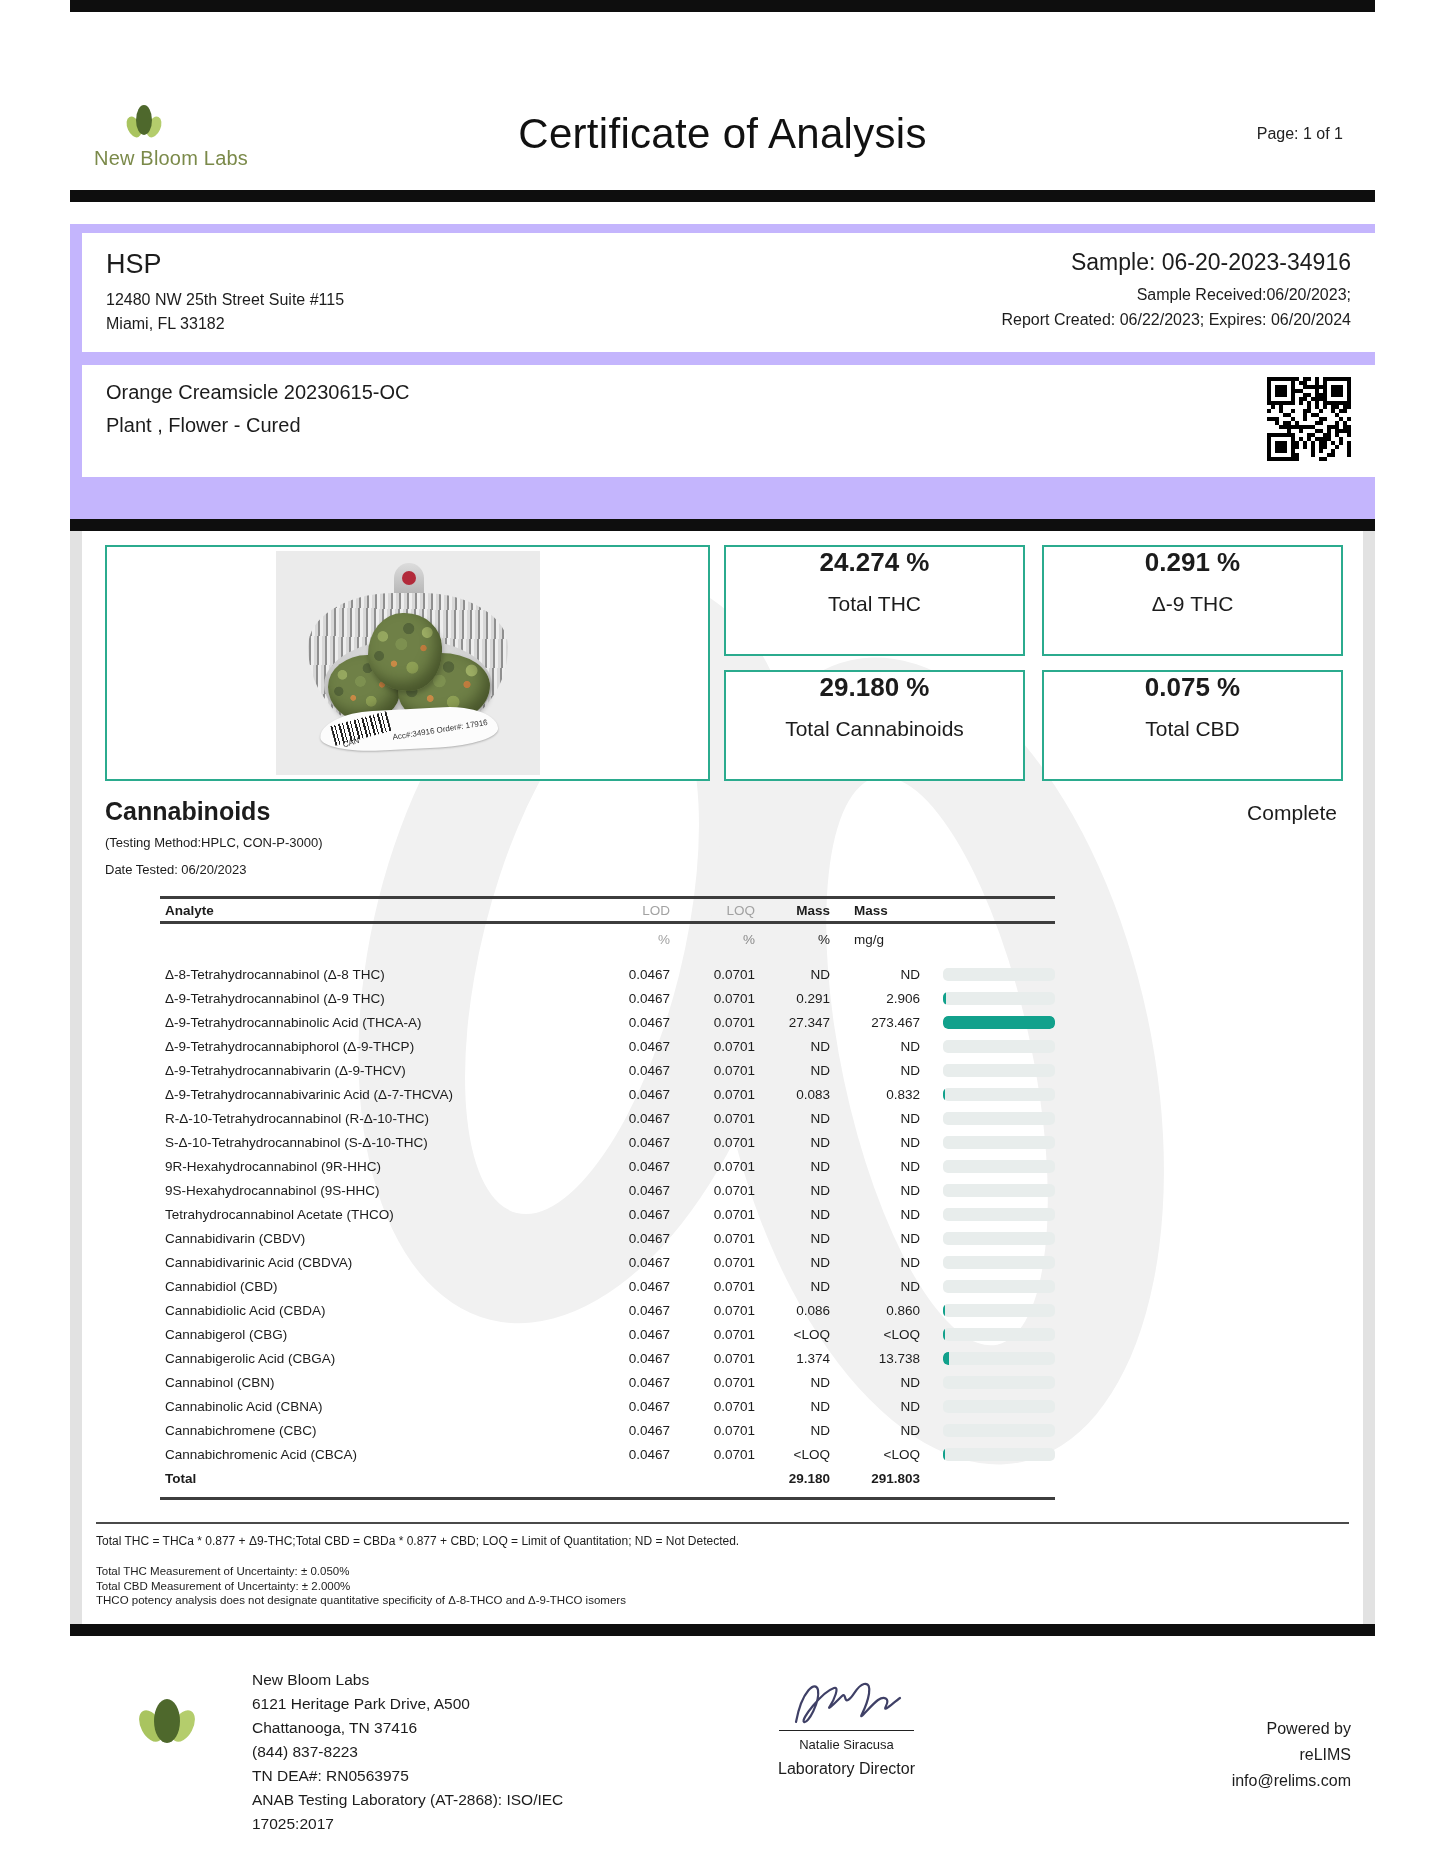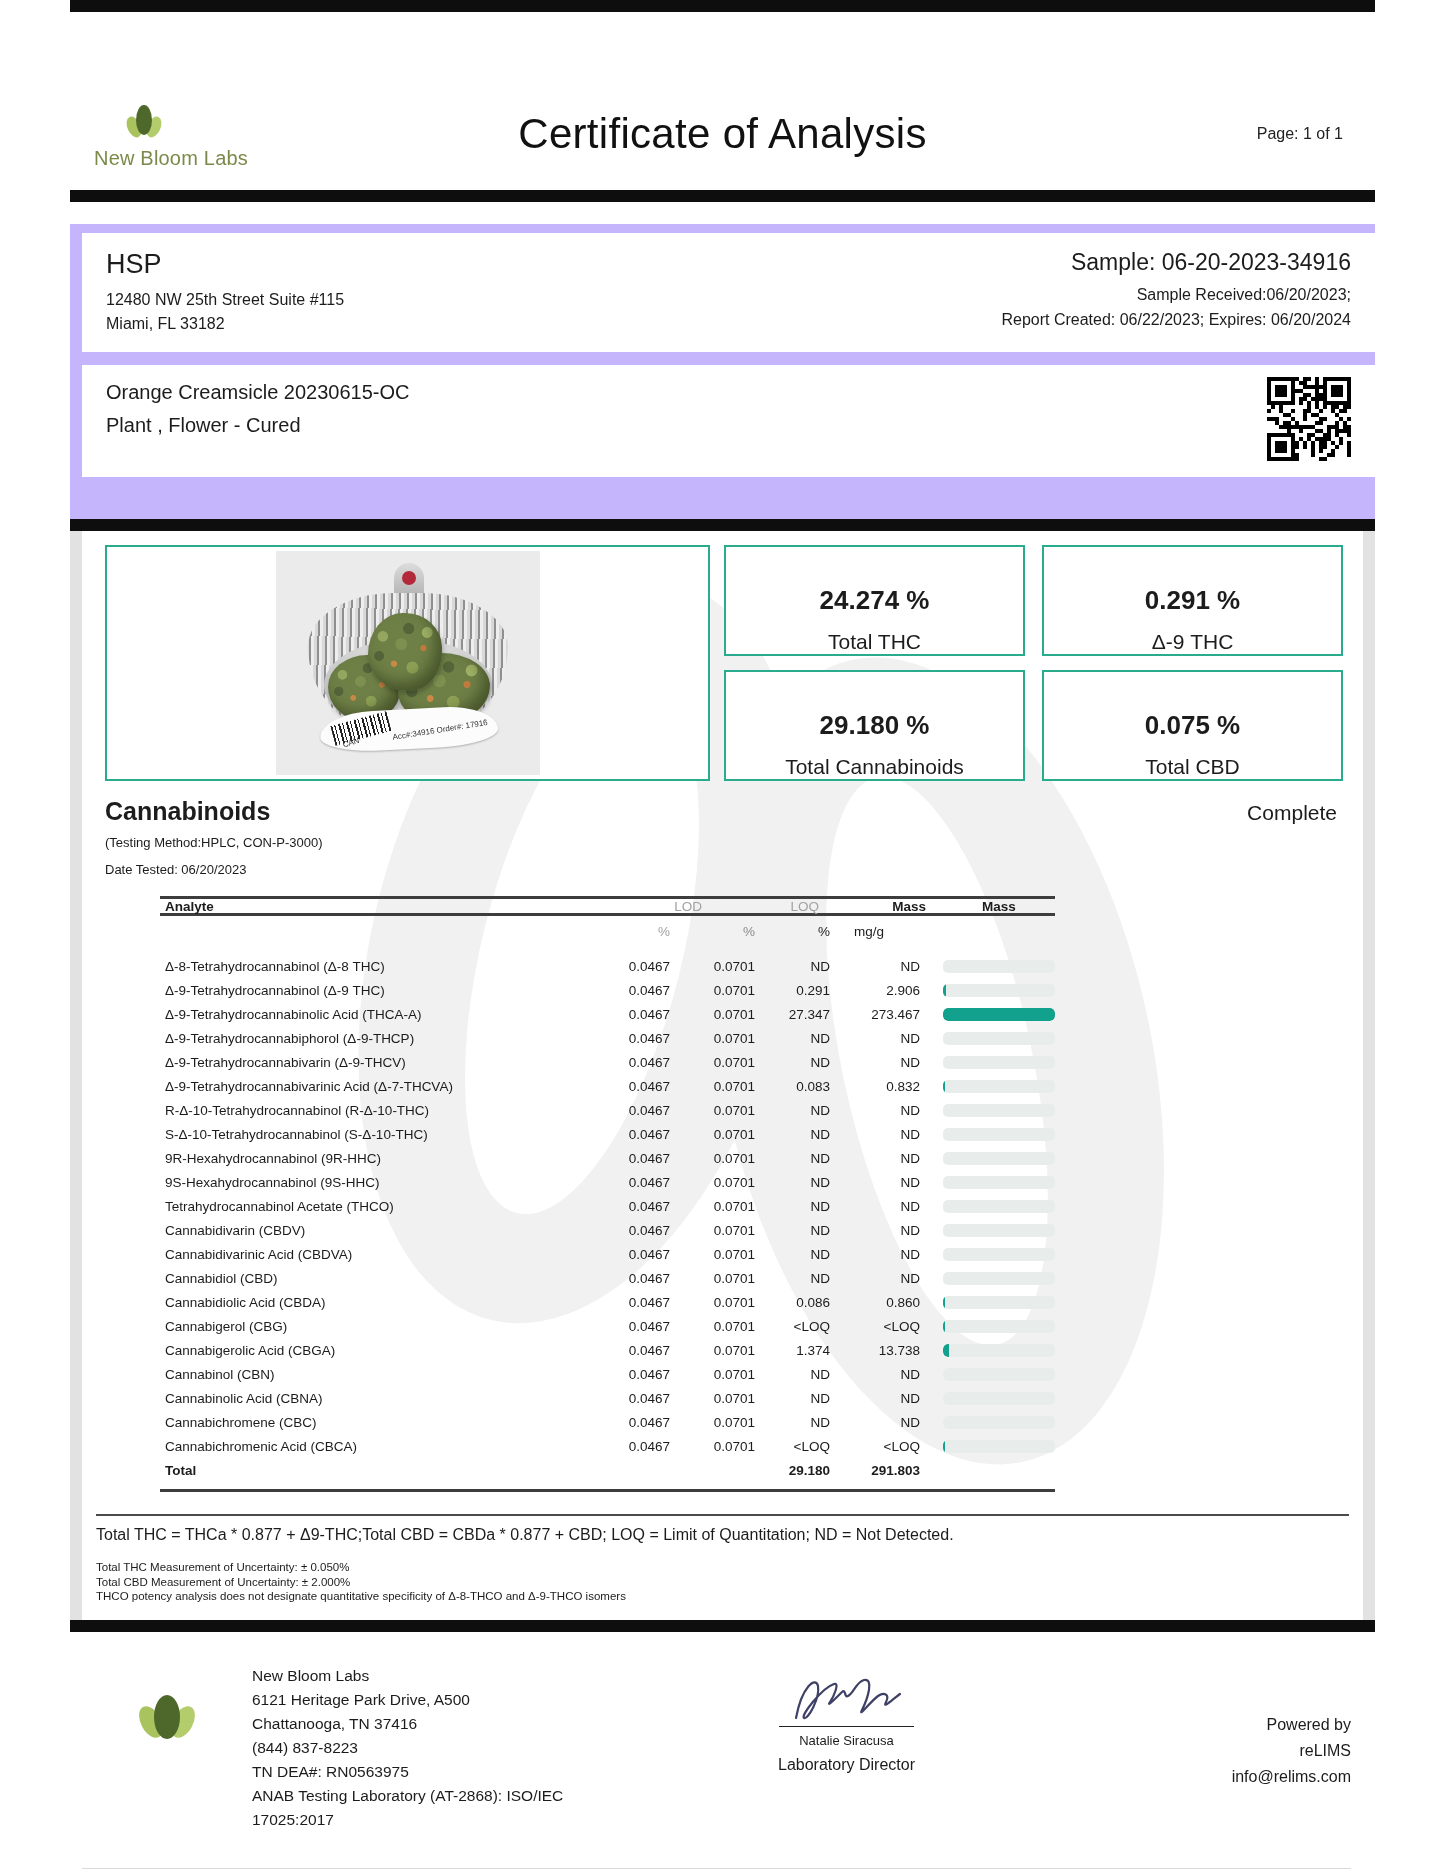--- a/index.html
+++ b/index.html
@@ -64,50 +64,50 @@
         radial-gradient(circle at 60% 70%, #8ea055 0 8%, transparent 9%),
         radial-gradient(circle at 80% 25%, #9fb066 0 6%, transparent 7%),
         radial-gradient(circle at 15% 55%, #55653a 0 6%, transparent 7%),
         radial-gradient(circle at 45% 40%, #7d9050 0 9%, transparent 10%);
       box-shadow:inset -6px -8px 14px rgba(40,50,20,0.55), 1px 3px 5px rgba(0,0,0,0.25); }
   .bud1 { top:62px; left:92px; width:74px; height:78px; border-radius:48% 52% 45% 55% / 55% 45% 52% 48%; }
   .bud2 { top:104px; left:52px; width:72px; height:66px; border-radius:55% 45% 50% 50% / 48% 55% 45% 52%; }
   .bud3 { top:102px; left:122px; width:92px; height:70px; border-radius:45% 55% 55% 45% / 52% 48% 55% 45%; }
 
   .boxes-grid { flex:1; display:grid; grid-template-columns:1fr 1fr; grid-template-rows:1fr 1fr; gap:14px 17px; }
-  .rbox { border:2px solid #2bab8e; background:#fff; display:flex; flex-direction:column; align-items:center; justify-content:flex-end; gap:14px; }
+  .rbox { border:2px solid #2bab8e; background:#fff; display:flex; flex-direction:column; align-items:center; justify-content:flex-start; gap:14px; }
   .rbox-value { font-size:26px; font-weight:700; }
   .rbox-label { font-size:21px; }
 
   
   .cann-head { display:flex; justify-content:space-between; align-items:baseline; padding:16px 26px 0 23px; }
   .cann-title { font-size:25px; font-weight:600; }
   .cann-status { font-size:21px; }
   .cann-sub { padding:6px 0 0 23px; font-size:13px; line-height:21px; }
 
   .tbl { width:895px; margin:16px 0 0 78px; font-size:13.5px; }
   .trow { display:flex; align-items:center; height:24px; }
-  .thead-row { border-top:3px solid #3d3d3d; border-bottom:3px solid #3d3d3d; height:20px; font-weight:600;gap:32px; }
+  .thead-row { border-top:3px solid #3d3d3d; border-bottom:3px solid #3d3d3d; height:28px; font-weight:600; }
   .units-row { height:30px; }
   .c-an { flex:0 0 430px; text-align:left; padding-left:5px; }
   .c-lod { flex:0 0 80px; text-align:right; }
   .c-loq { flex:0 0 85px; text-align:right; }
   .c-pct { flex:0 0 75px; text-align:right; }
   .c-mgg { flex:0 0 90px; text-align:right; }
   .c-bar { flex:0 0 135px; padding-left:23px; display:flex; align-items:center; }
   .gray-h { color:#a2a2a2; font-weight:400; }
   .mid-h { color:#8b8b8b; font-weight:400; }
   .track { width:112px; height:13px; background:#e8edec; border-radius:5px; overflow:hidden; }
   .fill { height:100%; background:#12a18c; border-radius:5px 0 0 5px; }
   .detected { font-weight:400; }
   .total-row { font-weight:700; }
   .tbl-bottom { border-bottom:3px solid #3d3d3d; height:10px; width:895px; margin-left:78px; }
 
   .wide-rule { border-top:2px solid #4a4a4a; margin:22px 14px 0 14px; }
-  .footnote-big { font-size:16px; padding:10px 14px 0 14px; }
+  .footnote-big { font-size:12px; padding:10px 14px 0 14px; }
   .footnotes-small { font-size:11.5px; line-height:14.5px; padding:16px 14px 14px 14px; }
 
   
   .footer { display:flex; padding:28px 24px 10px 12px; }
   .f-logo { flex:0 0 170px; display:flex; justify-content:center; padding-top:28px; }
   .f-lab { flex:0 0 330px; font-size:15.5px; line-height:24px; padding-top:4px; }
   .f-sig { flex:1; display:flex; flex-direction:column; align-items:center; padding-top:8px; }
   .sig-img { width:130px; height:64px; }
   .sig-line { width:135px; border-top:1.5px solid #222; margin-top:-6px; }
   .sig-name { font-size:13px; margin-top:6px; }

